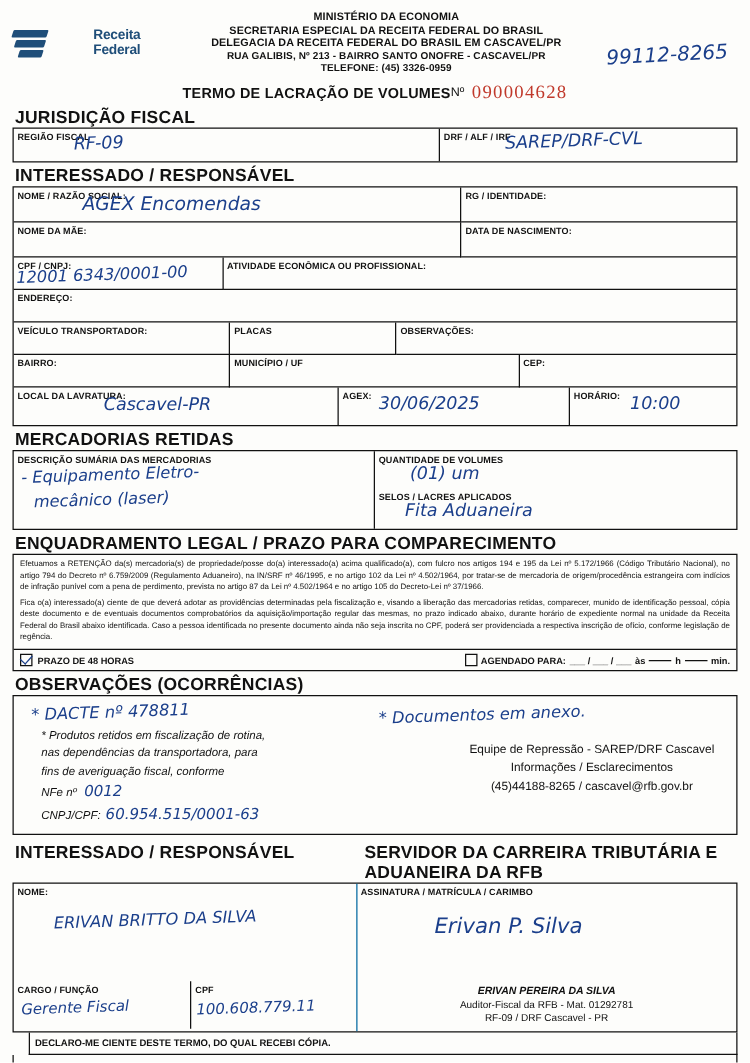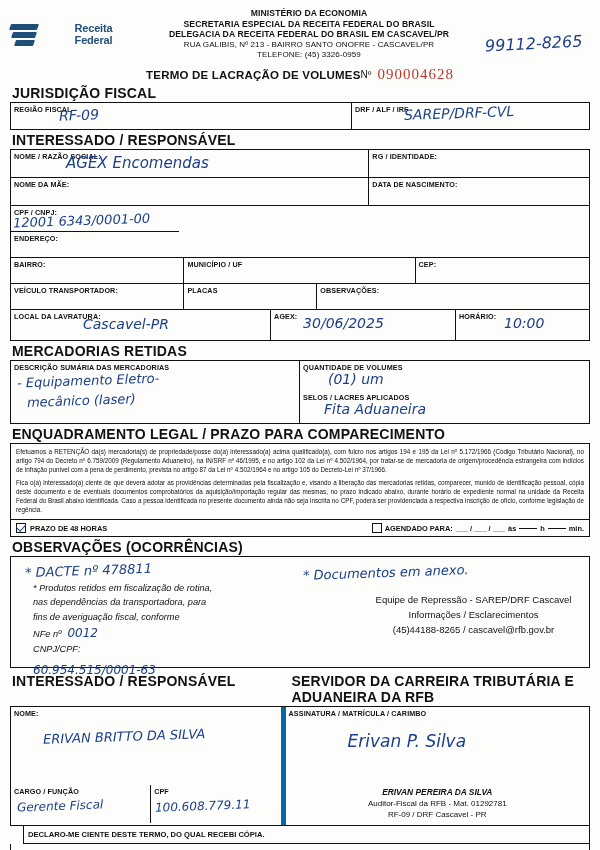--- a/index.html
+++ b/index.html
@@ -65,21 +65,21 @@
   .header-center {
     flex: 1;
     text-align: center;
     line-height: 1.25;
   }
   .header-center .l {
     font-size: 8.6px;
     font-weight: bold;
     letter-spacing: 0.1px;
   }
-  .header-center .l.small { font-size: 8px; font-weight: normal; }
+  .header-center .l.small { font-size: 8px; font-weight: bold; }
   .title-row {
     display: flex;
     align-items: center;
     justify-content: center;
     margin-top: 6px;
     position: relative;
   }
   .doc-title {
     font-size: 11.5px;
     font-weight: bold;
@@ -303,53 +303,57 @@
       <div class="cell" style="flex:1;">
         <span class="lbl">DATA DE NASCIMENTO:</span>
         <span class="hand sm" style="left:70px;top:6px;"></span>
       </div>
     </div>
     <div class="row">
       <div class="cell" style="flex:0 0 29%;">
         <span class="lbl">CPF / CNPJ:</span>
         <span class="hand rot" style="left:2px;top:7px;font-size:13px;">12001 6343/0001-00</span>
       </div>
+      <div class="cell" style="flex:1;">
+        <span class="lbl">ATIVIDADE ECONÔMICA OU PROFISSIONAL:</span>
+        <span class="hand sm" style="left:130px;top:6px;"></span>
+      </div>
     </div>
     <div class="row">
       <div class="cell" style="flex:1;">
         <span class="lbl">ENDEREÇO:</span>
         <span class="hand sm" style="left:60px;top:6px;"></span>
+      </div>
+    </div>
+    <div class="row">
+      <div class="cell" style="flex:0 0 30%;">
+        <span class="lbl">VEÍCULO TRANSPORTADOR:</span>
+        <span class="hand sm" style="left:60px;top:7px;"></span>
+      </div>
+      <div class="cell" style="flex:0 0 23%;">
+        <span class="lbl">PLACAS</span>
+        <span class="hand sm" style="left:40px;top:7px;"></span>
+      </div>
+      <div class="cell" style="flex:1;">
+        <span class="lbl">OBSERVAÇÕES:</span>
+        <span class="hand sm" style="left:70px;top:7px;"></span>
       </div>
     </div>
     <div class="row">
       <div class="cell" style="flex:0 0 30%;">
         <span class="lbl">BAIRRO:</span>
         <span class="hand sm" style="left:45px;top:7px;"></span>
       </div>
       <div class="cell" style="flex:0 0 40%;">
         <span class="lbl">MUNICÍPIO / UF</span>
         <span class="hand sm" style="left:70px;top:7px;"></span>
       </div>
       <div class="cell" style="flex:1;">
         <span class="lbl">CEP:</span>
         <span class="hand sm" style="left:35px;top:7px;"></span>
-      </div>
-    </div>
-    <div class="row">
-      <div class="cell" style="flex:0 0 30%;">
-        <span class="lbl">VEÍCULO TRANSPORTADOR:</span>
-        <span class="hand sm" style="left:60px;top:7px;"></span>
-      </div>
-      <div class="cell" style="flex:0 0 23%;">
-        <span class="lbl">PLACAS</span>
-        <span class="hand sm" style="left:40px;top:7px;"></span>
-      </div>
-      <div class="cell" style="flex:1;">
-        <span class="lbl">OBSERVAÇÕES:</span>
-        <span class="hand sm" style="left:70px;top:7px;"></span>
       </div>
     </div>
     <div class="row">
       <div class="cell" style="flex:0 0 45%;min-height:30px;">
         <span class="lbl">LOCAL DA LAVRATURA:</span>
         <span class="hand" style="left:72px;top:6px;">Cascavel-PR</span>
       </div>
       <div class="cell" style="flex:0 0 32%;">
         <span class="lbl">AGEX:</span>
         <span class="hand" style="left:32px;top:5px;">30/06/2025</span>
@@ -411,41 +415,41 @@
     <span class="hand rot" style="left:292px;top:8px;font-size:13px;">* Documentos em anexo.</span>
 
     <div style="position:absolute;left:22px;top:24px;width:255px;font-size:9.2px;line-height:1.55;font-style:italic;">
       <div>* Produtos retidos em fiscalização de rotina,</div>
       <div>nas dependências da transportadora, para</div>
       <div>fins de averiguação fiscal, conforme</div>
       <div style="display:flex;gap:6px;align-items:baseline;">
         <span>NFe nº</span>
         <span class="hand sm" style="position:static;">0012</span>
       </div>
-      <div style="display:flex;gap:4px;align-items:baseline;flex-direction:column;">
+      <div style="display:flex;gap:4px;align-items:baseline;">
         <span>CNPJ/CPF:</span>
         <span class="hand sm" style="position:static;color:#1b3f8b;">60.954.515/0001-63</span>
       </div>
     </div>
 
     <div class="obs-right">
       <div>Equipe de Repressão - SAREP/DRF Cascavel</div>
       <div>Informações / Esclarecimentos</div>
       <div>(45)44188-8265 / cascavel@rfb.gov.br</div>
     </div>
   </div>
 
   <div class="row" style="margin-top:3px;">
     <div style="flex:0 0 47.5%;" class="section-title">INTERESSADO / RESPONSÁVEL</div>
     <div style="flex:1;" class="section-title">SERVIDOR DA CARREIRA TRIBUTÁRIA E ADUANEIRA DA RFB</div>
   </div>
 
   <div class="box">
     <div class="row">
-      <div style="flex:0 0 47.5%;border-right:5px solid #0369a1;box-sizing:border-box;">
+      <div style="flex:0 0 47.5%;border-right:1px solid #0369a1;box-sizing:border-box;">
         <div class="cell" style="border-right:none;min-height:78px;">
           <span class="lbl">NOME:</span>
           <span class="hand rot" style="left:32px;top:22px;font-size:13px;">ERIVAN BRITTO DA SILVA</span>
         </div>
         <div class="row">
           <div class="cell" style="flex:0 0 52%;min-height:38px;border-bottom:none;">
             <span class="lbl">CARGO / FUNÇÃO</span>
             <span class="hand rot" style="left:6px;top:14px;font-size:12px;">Gerente Fiscal</span>
           </div>
           <div class="cell" style="flex:1;min-height:38px;border-right:none;border-bottom:none;">

